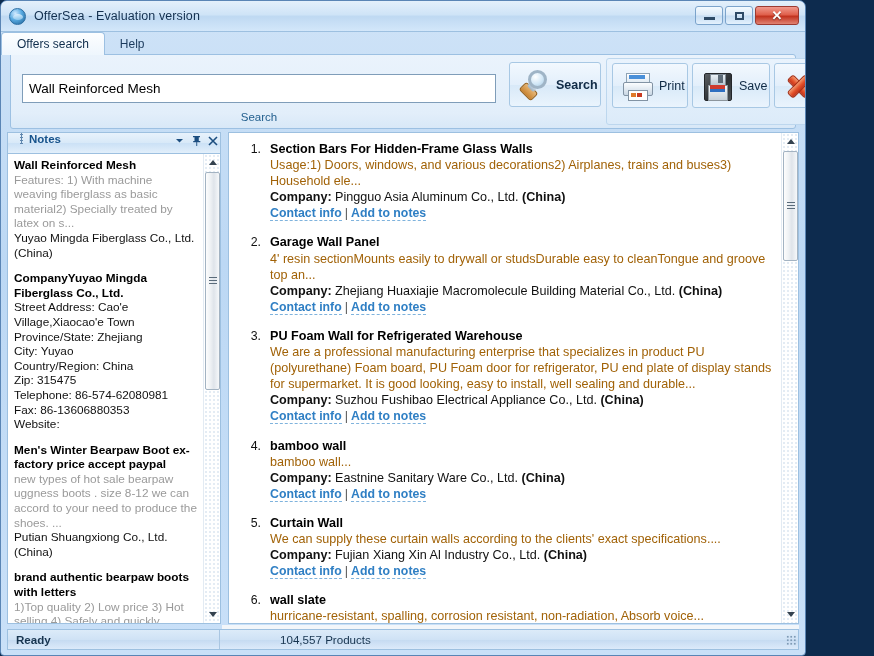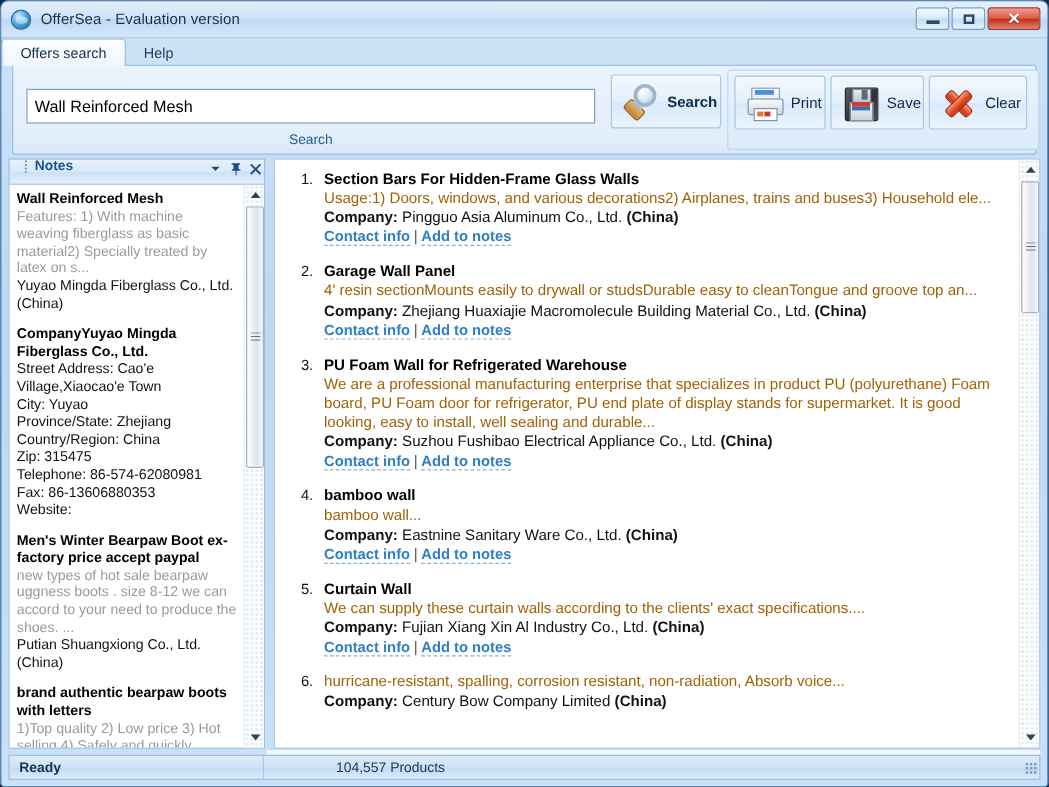--- a/index.html
+++ b/index.html
@@ -5,21 +5,21 @@
   html, body {
     margin: 0; padding: 0;
     background: #0d2b4e;
   }
   body {
     font-family: "Liberation Sans", sans-serif;
     -webkit-font-smoothing: antialiased;
   }
   .app-window {
     position: relative;
-    width: 874px;
+    width: 806px;
     height: 656px;
     box-sizing: border-box;
     background: linear-gradient(to bottom, #cfe3f7 0%, #bcd8f4 40%, #c9e0f8 100%);
     border: 1px solid #5a85b5;
     border-radius: 7px 7px 4px 4px;
     overflow: hidden;
   }
   
   .titlebar {
     position: relative;
@@ -480,22 +480,22 @@
 
           <div class="note-block">
             <div class="note-title">Wall Reinforced Mesh</div>
             <div class="note-desc">Features: 1) With machine weaving fiberglass as basic material2) Specially treated by latex on s...</div>
             <div class="note-company">Yuyao Mingda Fiberglass Co., Ltd. (China)</div>
           </div>
 
           <div class="note-block">
             <div class="note-title">CompanyYuyao Mingda Fiberglass Co., Ltd.</div>
             <div class="note-kv">Street Address: Cao'e Village,Xiaocao'e Town</div>
+            <div class="note-kv">Province/State: Zhejiang</div>
             <div class="note-kv">City: Yuyao</div>
-            <div class="note-kv">Province/State: Zhejiang</div>
             <div class="note-kv">Country/Region: China</div>
             <div class="note-kv">Zip: 315475</div>
             <div class="note-kv">Telephone: 86-574-62080981</div>
             <div class="note-kv">Fax: 86-13606880353</div>
             <div class="note-kv">Website:</div>
           </div>
 
           <div class="note-block">
             <div class="note-title">Men's Winter Bearpaw Boot ex-factory price accept paypal</div>
             <div class="note-desc">new types of hot sale bearpaw uggness  boots . size 8-12 we can accord to your need to produce the shoes. ...</div>
@@ -602,20 +602,21 @@
             </div>
             <div class="res-links">
               <span class="link">Contact info</span><span class="link-sep">|</span><span class="link">Add to notes</span>
             </div>
           </div>
         </div>
 
         <div class="res-item">
           <div class="res-num">6.</div>
           <div class="res-main">
+            <div class="res-title">wall slate</div>
             <div class="res-desc">hurricane-resistant, spalling, corrosion resistant, non-radiation, Absorb voice...</div>
             <div class="res-company">
               <span class="res-comp-lbl">Company:</span>
               <span>Century Bow Company Limited</span>
               <span class="res-country">(China)</span>
             </div>
           </div>
         </div>
 
       </div>

